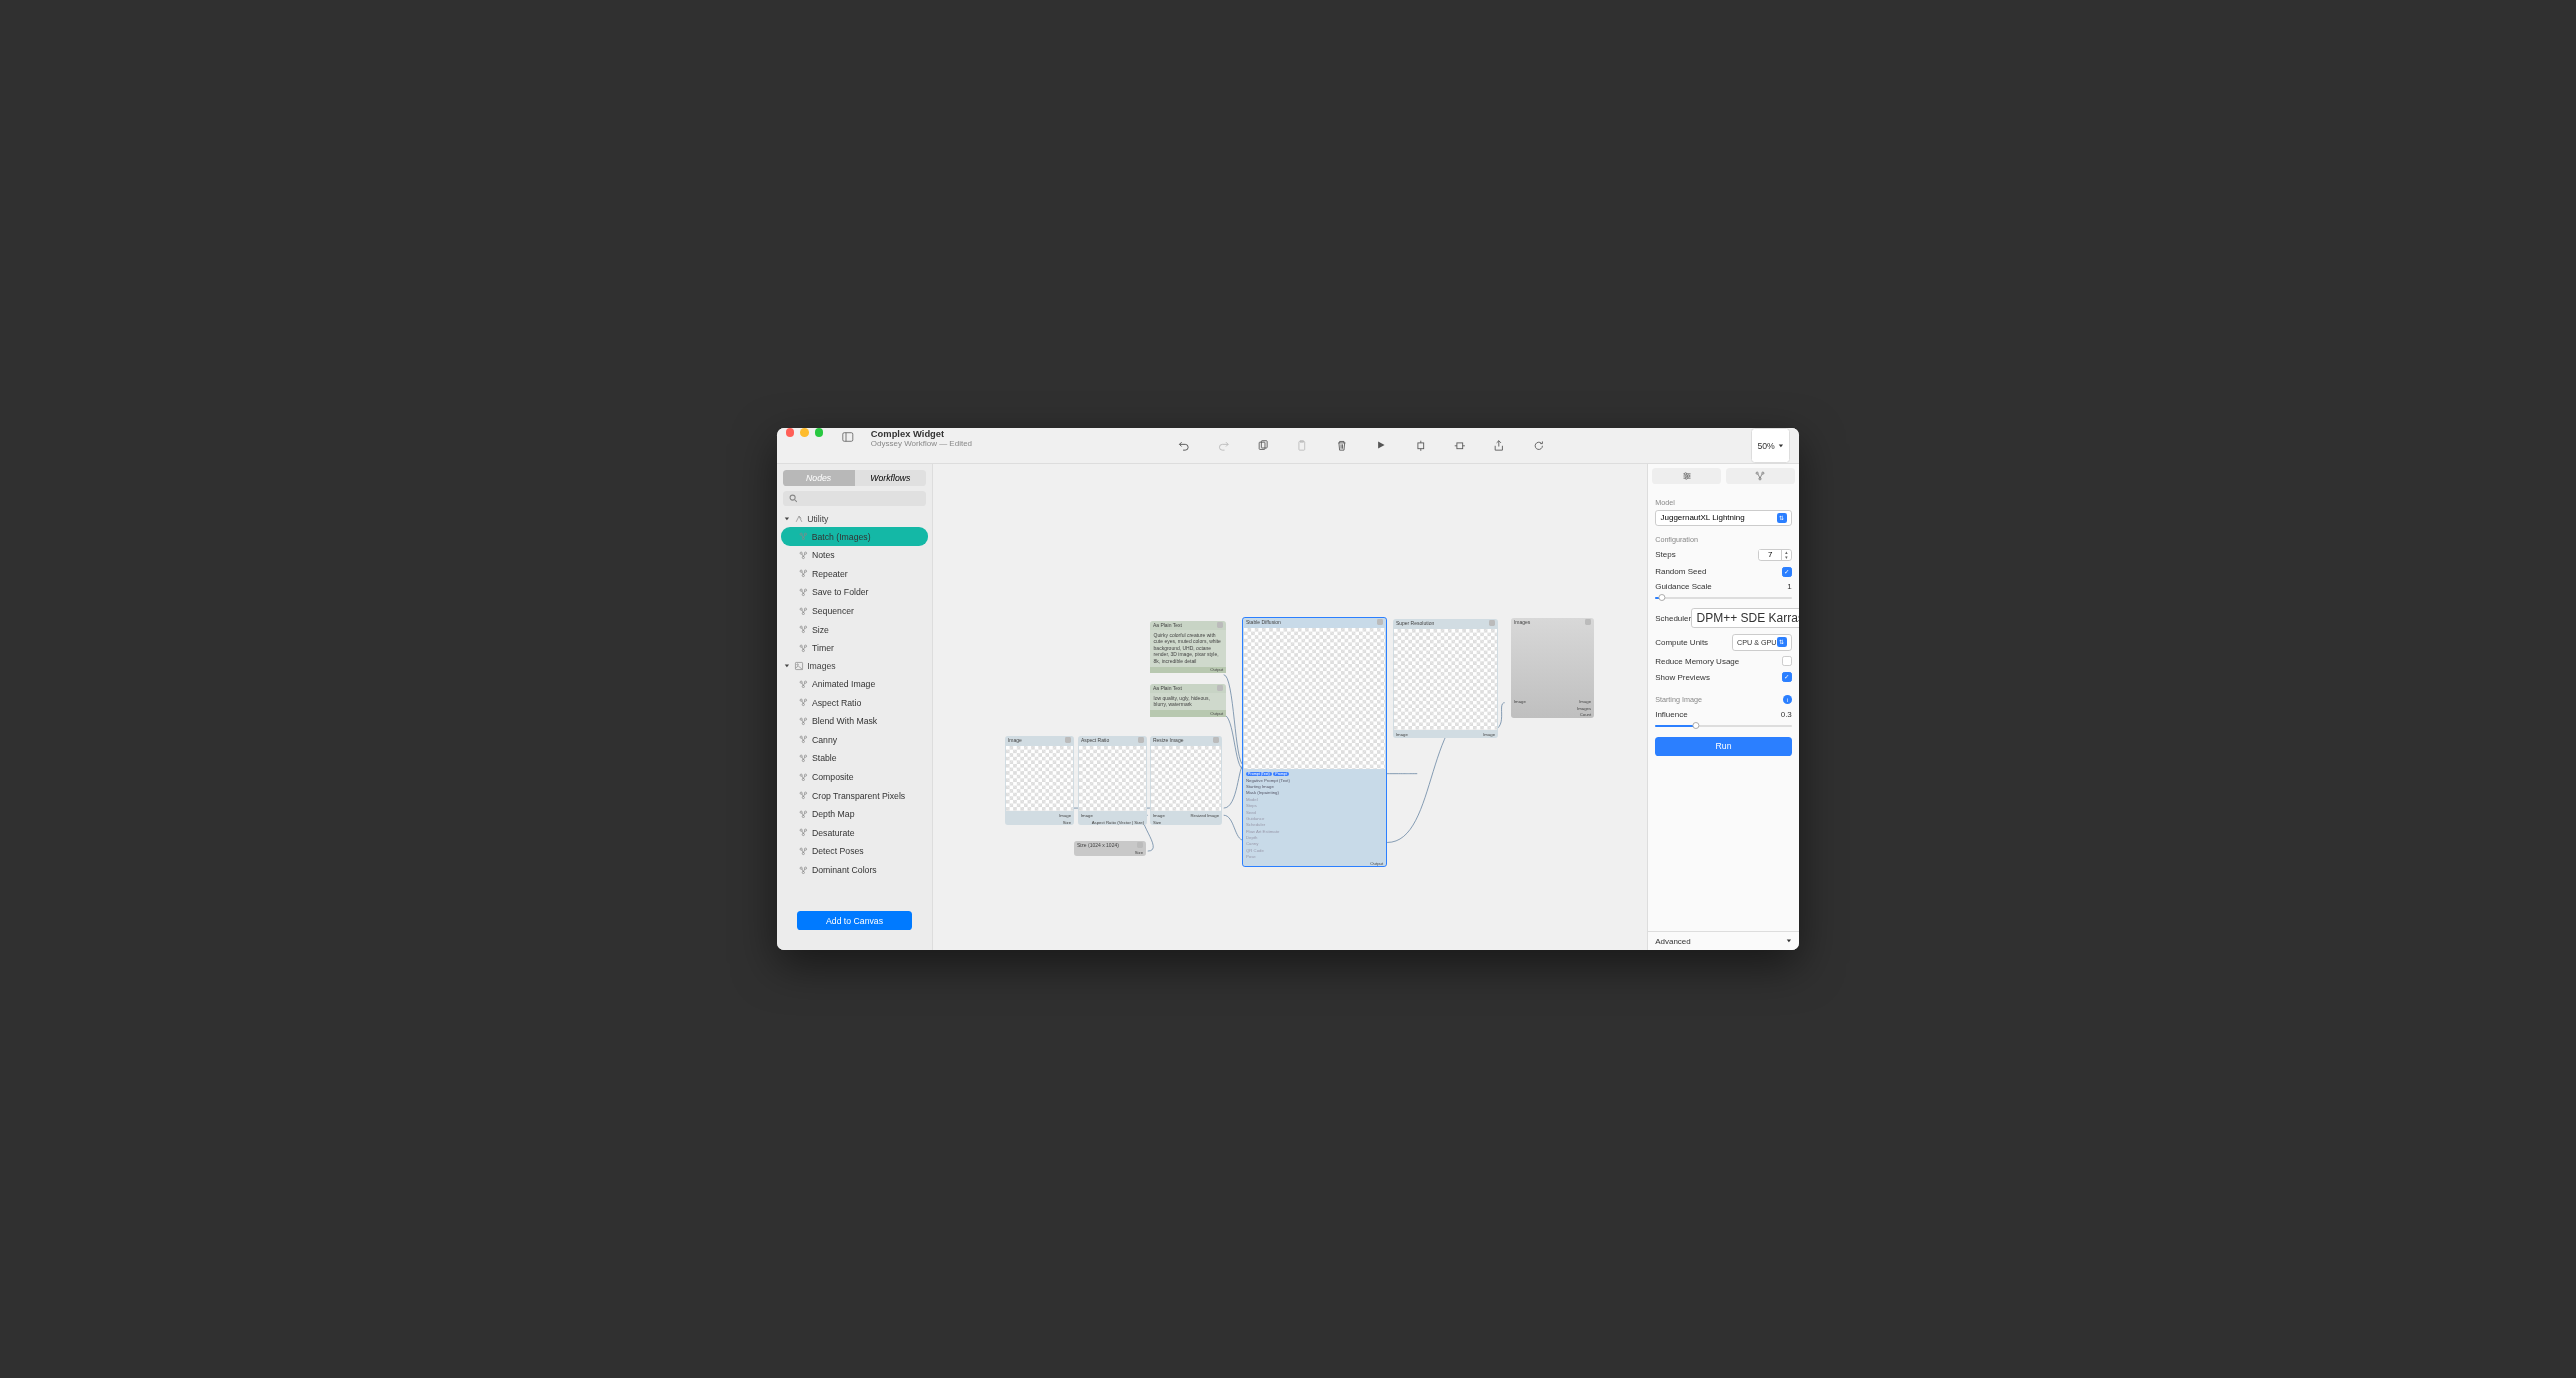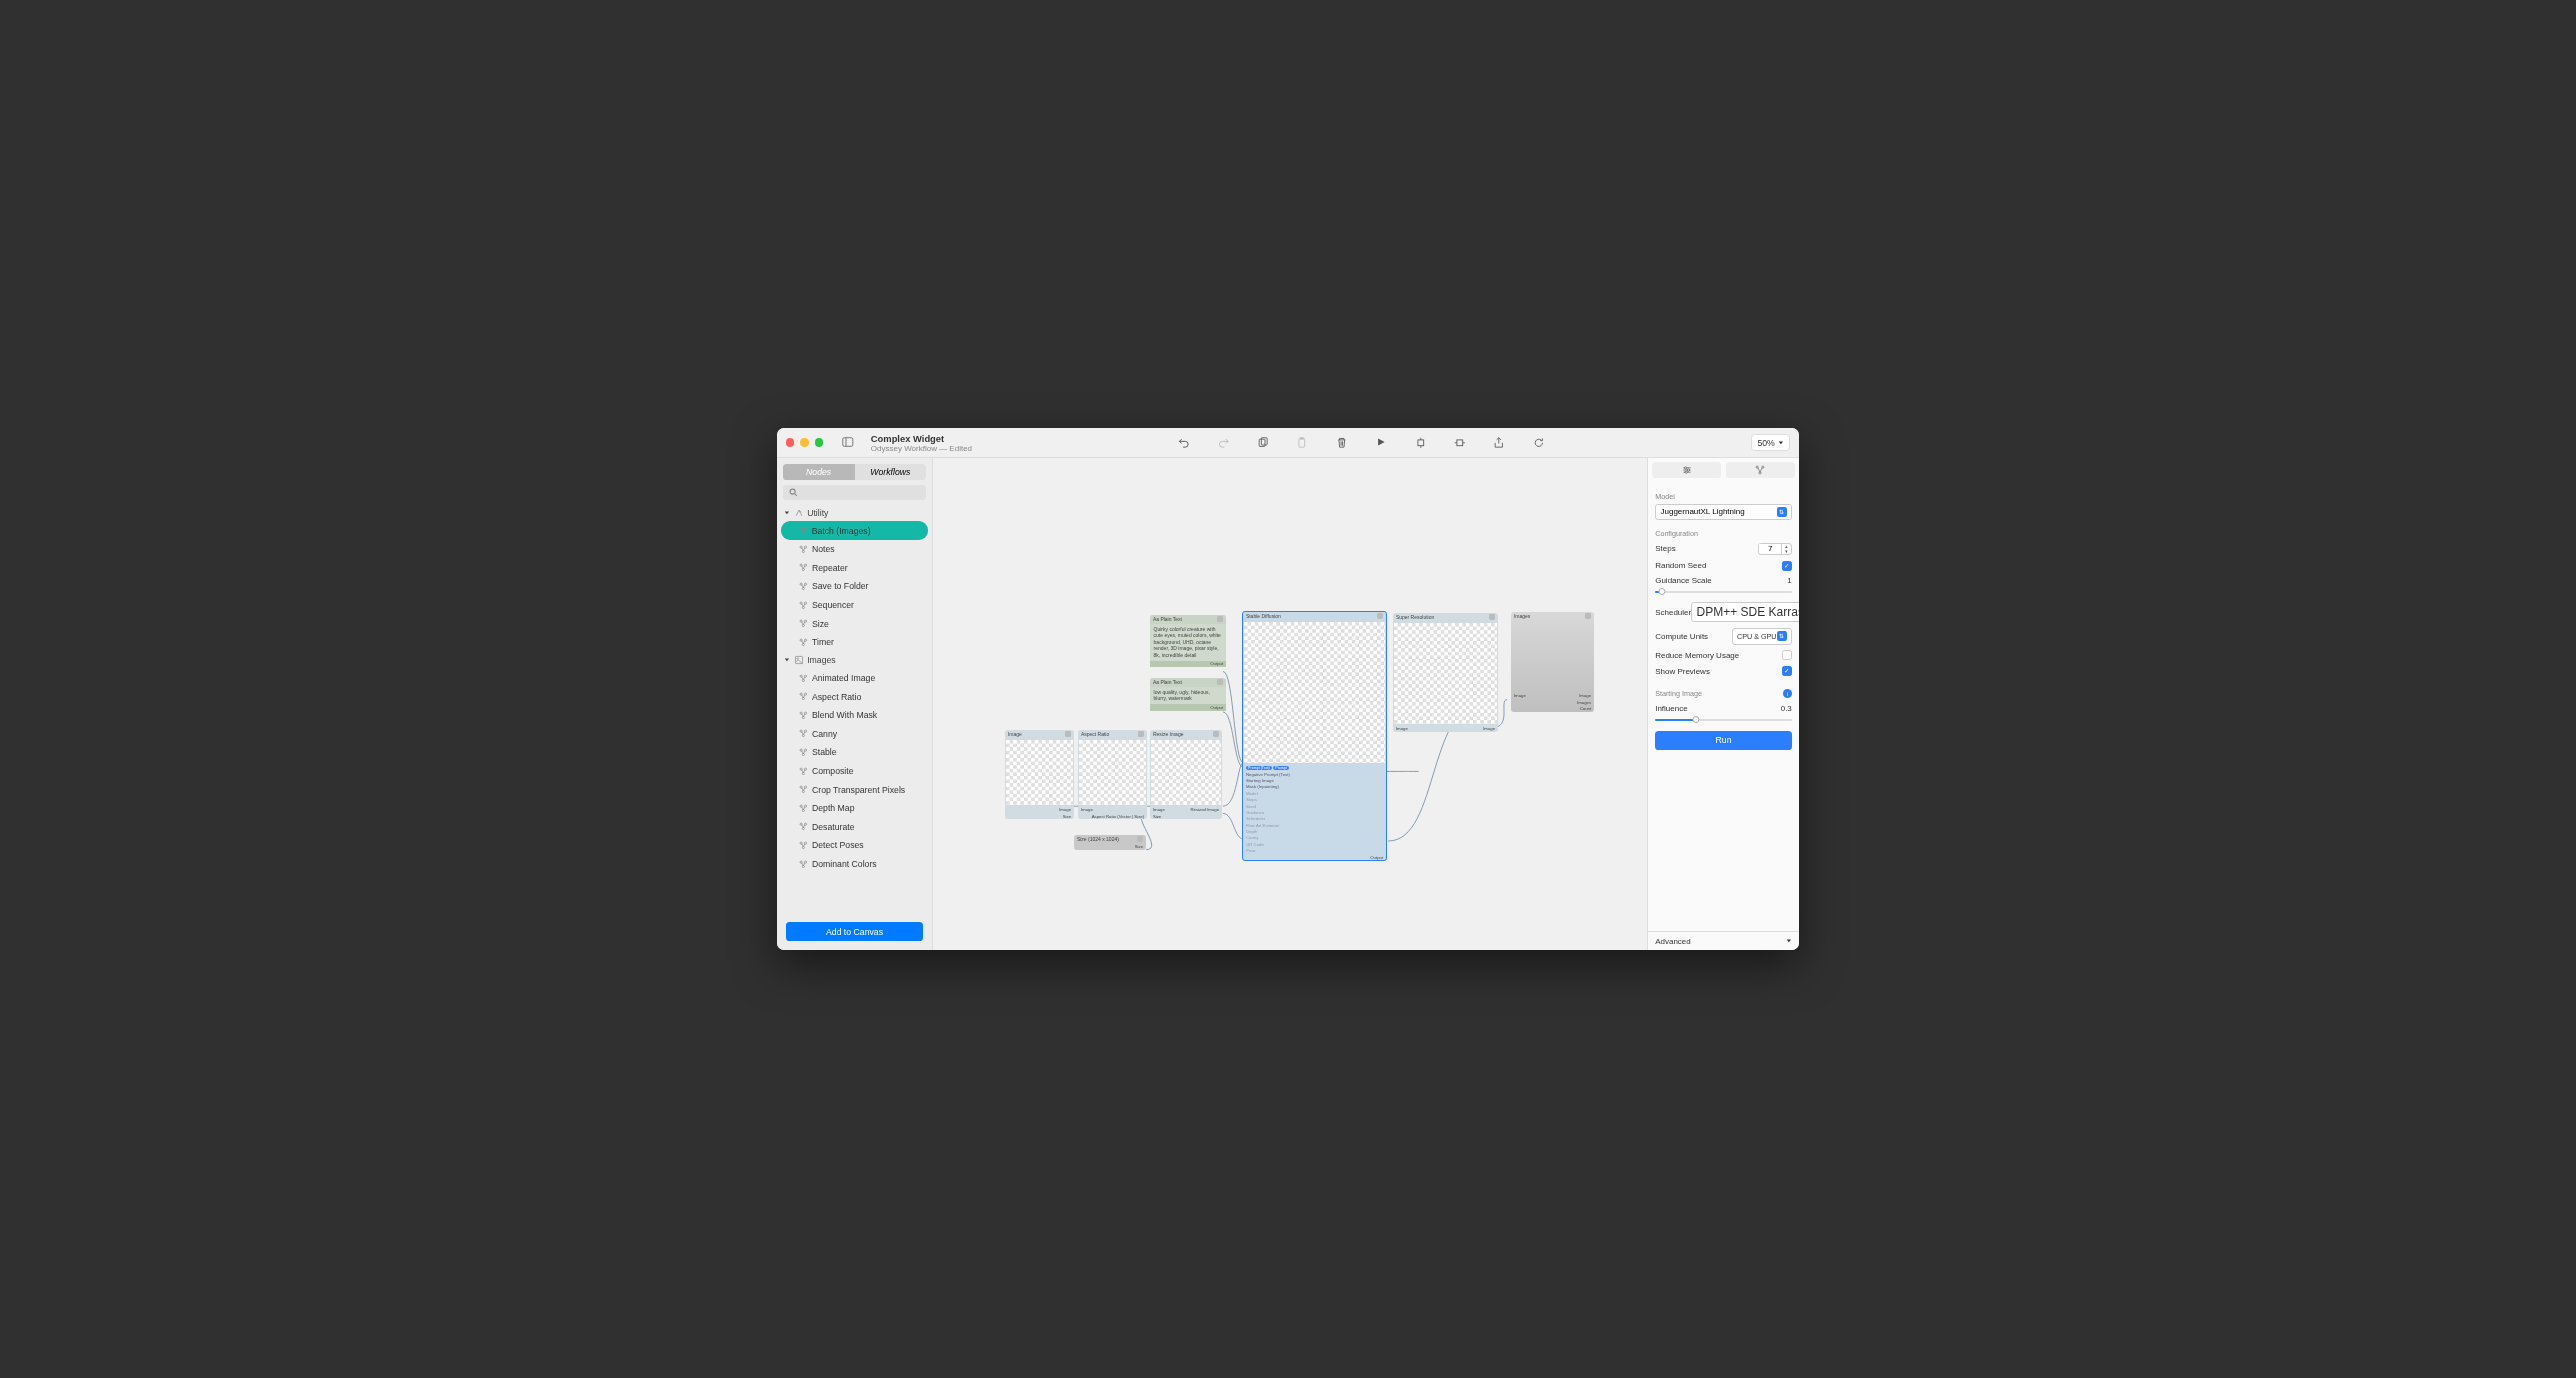--- a/index.html
+++ b/index.html
@@ -1,18 +1,18 @@
 <!DOCTYPE html>
 <html style="font-size:11.6px"><head>
 <meta charset="utf-8">
 <style>
 * { margin: 0; padding: 0; box-sizing: border-box; font-family: -apple-system, BlinkMacSystemFont, "Segoe UI", sans-serif; }
 body { background: #303030; display: flex; align-items: center; justify-content: center; height: 100vh; }
 .window { width: 1022px; height: 522px; background: #f5f5f5; border-radius: 7.2px; overflow: hidden; display: flex; flex-direction: column; box-shadow: 0 14.5px 43px rgba(0,0,0,0.5); }
-.titlebar { height: 30px; background: #f0f0f0; border-bottom: 0.7px solid #ddd; display: flex; align-items: center; padding: 0 8.7px; gap: 5.8px; }
+.titlebar { height: 36px; background: #f0f0f0; border-bottom: 0.7px solid #ddd; display: flex; padding: 0 8.7px; gap: 5.8px; }
 .traffic { display: flex; gap: 5.8px; margin-right: 8.7px; }
 .tdot { width: 8.7px; height: 8.7px; border-radius: 50%; }
 .red { background: #ff5f57; } .yellow { background: #febc2e; } .green { background: #28c840; }
 .sidebar-toggle { width: 20px; height: 17.4px; display: flex; align-items: center; justify-content: center; color: #666; cursor: pointer; }
 .title-block { margin-left: 7.2px; }
 .title-main { font-size: 9.4px; font-weight: 600; color: #333; }
 .title-sub { font-size: 8px; color: #888; }
 .toolbar-center { flex: 1; display: flex; align-items: center; justify-content: center; gap: 22px; }
 .tbtn { width: 17.4px; height: 17.4px; display: flex; align-items: center; justify-content: center; color: #555; cursor: pointer; }
 .tbtn.disabled { color: #bbb; }
@@ -25,21 +25,21 @@
 .seg-btn:last-child { border-radius: 0 3.6px 3.6px 0; }
 .seg-btn.active { background: #b8b8b8; color: #fff; }
 .search { margin: 0 5.8px 4.3px; background: #e0e0e0; border-radius: 3.6px; padding: 2.9px 5.8px; display: flex; align-items: center; }
 .search svg { color: #888; }
 .tree { flex: 1; overflow-y: auto; font-size: 8.7px; }
 .tree-header { display: flex; align-items: center; gap: 3.6px; padding: 3.6px 7.2px; color: #444; font-weight: 400; cursor: pointer; }
 .tree-item { display: flex; align-items: center; gap: 4.3px; padding: 4.3px 7.2px 4.3px 22px; color: #333; cursor: pointer; }
 .tree-item.selected { background: #14b8a6; border-radius: 9px; margin: 0 4.3px; padding-left: 17.4px; }
 .tree-item svg, .tree-header svg { flex-shrink: 0; }
 .node-icon { color: #888; }
-.add-canvas { margin: 9px; padding: 4.3px; background: #007aff; color: #fff; border: none; border-radius: 3.6px; font-size: 8.7px; cursor: pointer; }
+.add-canvas { margin: 20px; padding: 4.3px; background: #007aff; color: #fff; border: none; border-radius: 3.6px; font-size: 8.7px; cursor: pointer; }
 .canvas { flex: 1; background: #f0f0f0; position: relative; overflow: hidden; }
 .cnode { position: absolute; background: #d1dce2; border-radius: 2.9px; font-size: 5px; color: #444; }
 .cnode.sel { border: 1.1px solid #2b7fff; background: #c8dae8; }
 .cnode-head { padding: 1.4px 2.9px; font-weight: 500; display: flex; align-items: center; gap: 1.4px; font-size: 5px; }
 .cnode-close { margin-left: auto; width: 5.8px; height: 5.8px; background: #bbb; border-radius: 1.4px; }
 .checker { background-image: linear-gradient(45deg,#ddd 25%,transparent 25%),linear-gradient(-45deg,#ddd 25%,transparent 25%),linear-gradient(45deg,transparent 75%,#ddd 75%),linear-gradient(-45deg,transparent 75%,#ddd 75%); background-size: 7.2px 7.2px; background-position: 0 0,0 3.6px,3.6px -3.6px,-3.6px 0; background-color: #fff; }
 .cnode-footer { padding: 0.7px 2.9px; font-size: 4.3px; display: flex; justify-content: space-between; }
 .cnode-text { padding: 2.2px 3.6px; font-size: 5px; line-height: 1.3; background: #cfd9cc; }
 .greenish { background: #c8d4c5; }
 .port { padding: 0.7px 2.9px; font-size: 4.3px; color: #556; }

